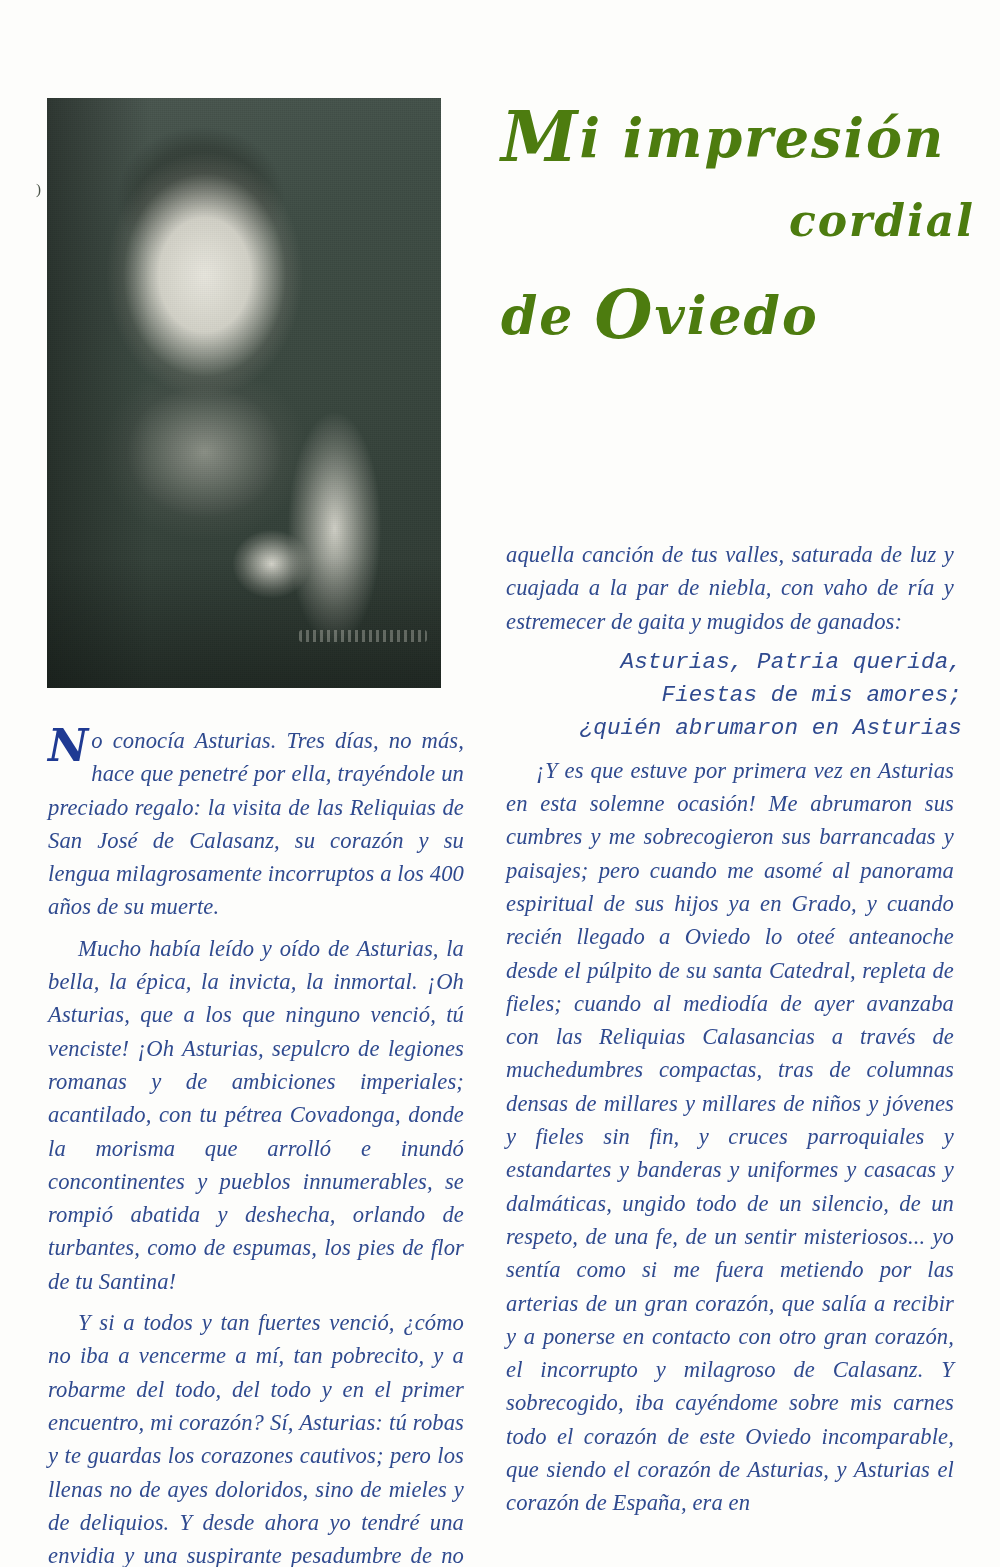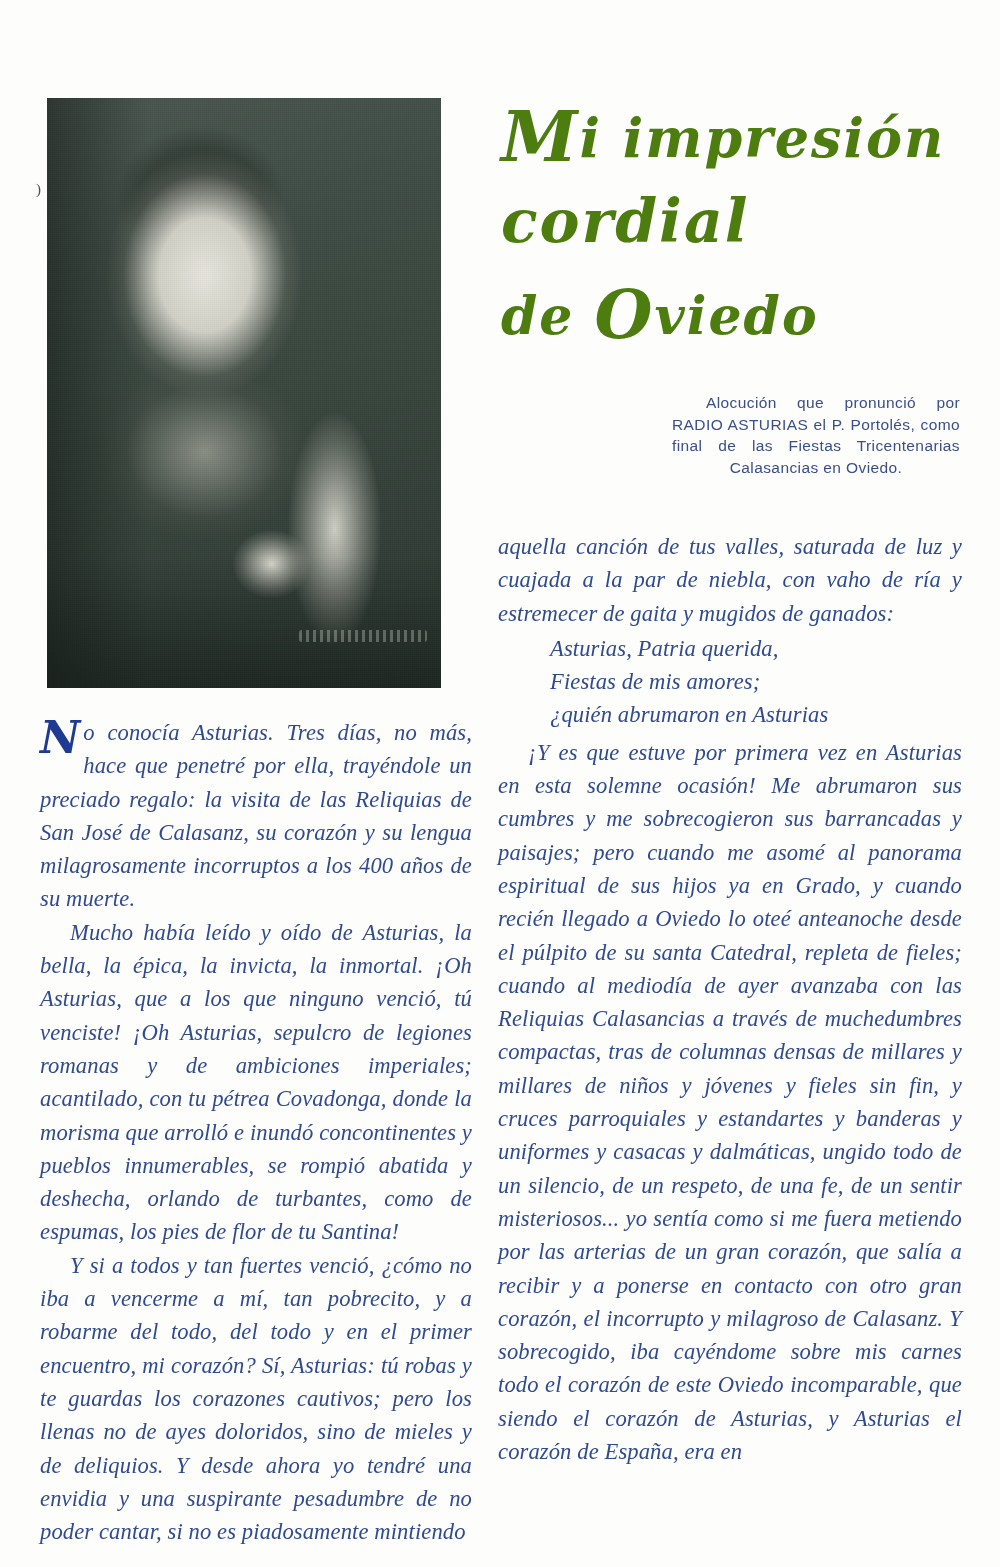--- a/index.html
+++ b/index.html
@@ -86,21 +86,21 @@
     width: 480px;
   }
   .title-line {
     font-family: "DejaVu Serif", serif;
     font-style: italic;
     font-weight: 700;
     color: #4d7c0f;
     letter-spacing: 2px;
   }
   .title-line.l1 { font-size: 54px; line-height: 74px; padding-left: 6px; }
-  .title-line.l2 { font-size: 60px; line-height: 92px; padding-left: 6px; }
+  .title-line.l2 { font-size: 44px; line-height: 92px; padding-left: 6px; text-align: right; }
   .title-line.l3 { font-size: 52px; line-height: 88px; padding-left: 6px; }
   .title-cap {
     font-size: 1.28em;
     position: relative;
     top: 4px;
   }
 
   
   .caption {
     position: absolute;
@@ -132,40 +132,41 @@
     left: 40px;
     top: 716px;
     width: 432px;
   }
   .col-right {
     left: 498px;
     top: 530px;
     width: 464px;
   }
   .col p {
-    margin: 0;
+    margin: 8px;
     text-indent: 30px;
   }
   .col p.noindent { text-indent: 0; }
 
   .dropcap {
     float: left;
     font-family: "DejaVu Serif", serif;
     font-style: italic;
     font-weight: 700;
     font-size: 44px;
     line-height: 36px;
     color: #1f3a93;
     margin: 4px 3px 0 0;
   }
 
   .verse {
     margin: 2px 0 4px 0;
     padding-left: 52px;
-    text-align: left;
+    text-align: right;
+    font-family: Liberation Mono, monospace;
   }
   .verse div {
     white-space: nowrap;
   }
 </style>
 </head>
 <body>
 
 <div class="page">
 
@@ -177,27 +178,20 @@
     <div class="photo-sig"></div>
   </div>
   <div class="photo-tick">)</div>
 
   <div class="title-block">
     <div class="title-line l1"><span class="title-cap">M</span><span>i impresión</span></div>
     <div class="title-line l2">cordial</div>
     <div class="title-line l3"><span>de </span><span class="title-cap">O</span><span>viedo</span></div>
   </div>
 
-  <div class="caption">
-    <span class="indent">Alocución que pronunció</span>
-    <span>por RADIO ASTURIAS el</span>
-    <span>P. Portolés, como final de</span>
-    <span>las Fiestas Tricentenarias</span>
-    <span>Calasancias en Oviedo.</span>
-  </div>
 
   <div class="col col-left">
     <p class="noindent"><span class="dropcap">N</span><span>o conocía Asturias. Tres días, no más, hace que penetré por ella, trayéndole un preciado regalo: la visita de las Reliquias de San José de Calasanz, su corazón y su lengua milagrosamente incorruptos a los 400 años de su muerte.</span></p>
     <p>Mucho había leído y oído de Asturias, la bella, la épica, la invicta, la inmortal. ¡Oh Asturias, que a los que ninguno venció, tú venciste! ¡Oh Asturias, sepulcro de legiones romanas y de ambiciones imperiales; acantilado, con tu pétrea Covadonga, donde la morisma que arrolló e inundó concontinentes y pueblos innumerables, se rompió abatida y deshecha, orlando de turbantes, como de espumas, los pies de flor de tu Santina!</p>
     <p>Y si a todos y tan fuertes venció, ¿cómo no iba a vencerme a mí, tan pobrecito, y a robarme del todo, del todo y en el primer encuentro, mi corazón? Sí, Asturias: tú robas y te guardas los corazones cautivos; pero los llenas no de ayes doloridos, sino de mieles y de deliquios. Y desde ahora yo tendré una envidia y una suspirante pesadumbre de no poder cantar, si no es piadosamente mintiendo</p>
   </div>
 
   <div class="col col-right">
     <p class="noindent">aquella canción de tus valles, saturada de luz y cuajada a la par de niebla, con vaho de ría y estremecer de gaita y mugidos de ganados:</p>
     <div class="verse">

